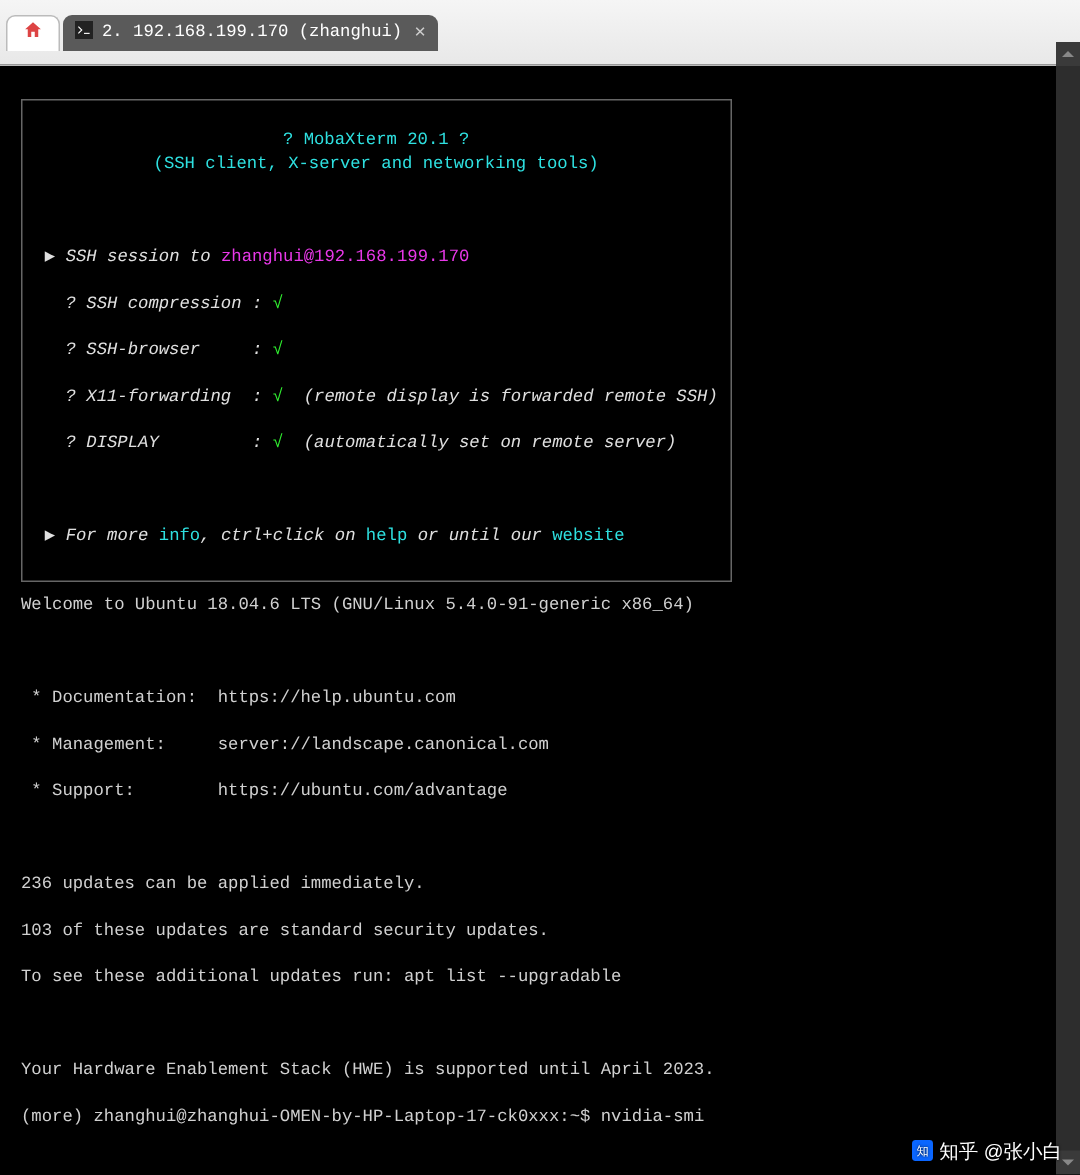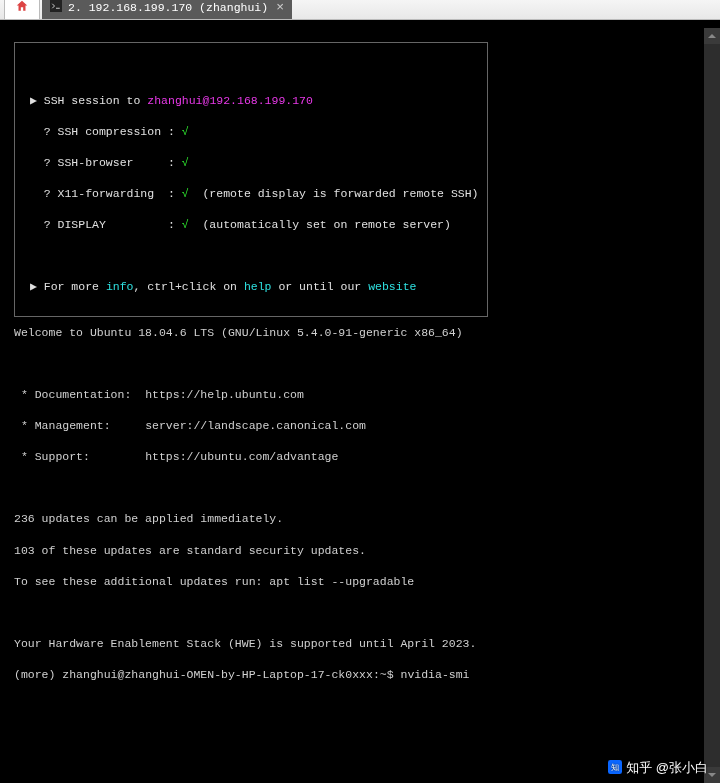--- a/index.html
+++ b/index.html
@@ -7,25 +7,25 @@
     font-family: "Consolas", "Courier New", monospace;
     font-size: 11.5px;
     background: #000;
     color: #d0d0d0;
     width: 720px;
     height: 783px;
     overflow: hidden;
     position: relative;
   }
   .tab-bar {
-    height: 20px;
+    height: 44px;
     background: linear-gradient(#f5f5f5, #e8e8e8);
     border-bottom: 1px solid #bbb;
     display: flex;
-    align-items: flex-end;
+    align-items: center;
     padding-left: 4px;
   }
   .home-tab {
     width: 36px;
     height: 24px;
     background: #fff;
     border: 1px solid #bbb;
     border-bottom: none;
     border-radius: 6px 6px 0 0;
     display: flex;
@@ -51,21 +51,21 @@
     padding: 6px 10px 10px 14px;
     line-height: 1.35;
     white-space: pre;
     background: #000;
     height: calc(783px - 28px);
     position: relative;
   }
   .cyan { color: #2ee0e0; }
   .magenta { color: #e838e8; }
   .green { color: #30f030; }
-  .white { color: #e0e0e0; }
+  .white { color: #e0e0e0; font-style: italic; }
   .under { }
   .arrow { color: #e0e0e0; }
   .innerbox { border: 1px solid #666; padding: 4px 8px 6px 8px; margin-bottom: 8px; display: inline-block; }
   .scrollbar {
     position: absolute;
     right: 0;
     top: 28px;
     bottom: 0;
     width: 16px;
     background: #2d2d2d;
@@ -115,20 +115,22 @@
           <path d="M8 11h5" stroke="#fff"></path>
         </svg>
     </span>
     <span>2. 192.168.199.170 (zhanghui)</span>
     <span class="tab-close">×</span>
   </div>
 </div>
 
 <div class="terminal">
 <div class="innerbox">
+<div style="text-align:center"><span class="cyan">? MobaXterm 20.1 ?</span>
+<span class="cyan">(SSH client, X-server and networking tools)</span></div>
 <div>&nbsp;</div>
 <div> <span class="arrow">▶</span> <span class="white">SSH session to </span><span class="magenta">zhanghui</span><span class="magenta">@</span><span class="magenta">192.168.199.170</span></div>
 <div>   <span class="white">? SSH compression :</span> <span class="green">√</span></div>
 <div>   <span class="white">? SSH-browser     :</span> <span class="green">√</span></div>
 <div>   <span class="white">? X11-forwarding  :</span> <span class="green">√</span>  <span class="white">(remote display is forwarded remote SSH)</span></div>
 <div>   <span class="white">? DISPLAY         :</span> <span class="green">√</span>  <span class="white">(automatically set on remote server)</span></div>
 <div>&nbsp;</div>
 <div> <span class="arrow">▶</span> <span class="white">For more </span><span class="cyan">info</span><span class="white">, ctrl+click on </span><span class="cyan under">help</span><span class="white"> or until our </span><span class="cyan under">website</span></div>
 </div>
 <div>Welcome to Ubuntu 18.04.6 LTS (GNU/Linux 5.4.0-91-generic x86_64)</div>

